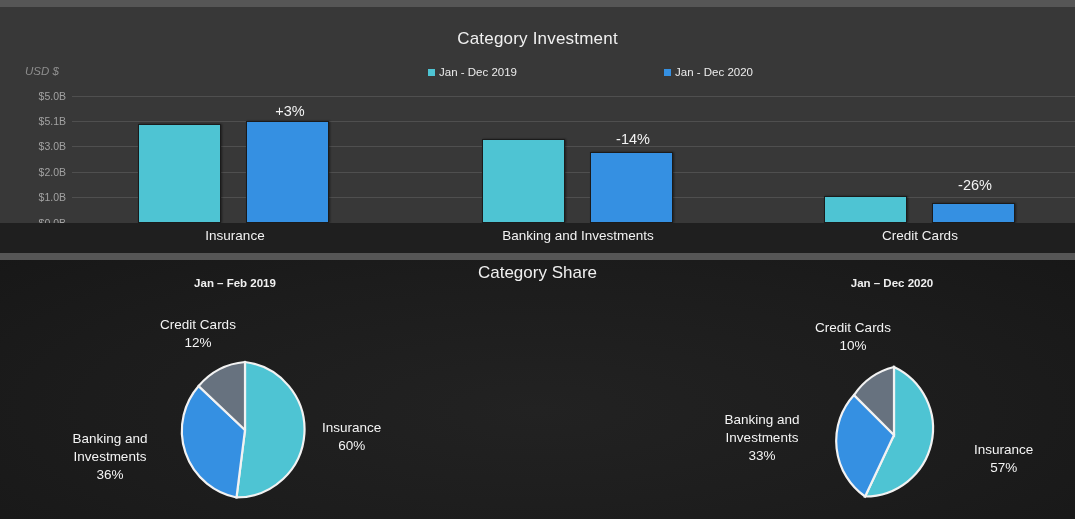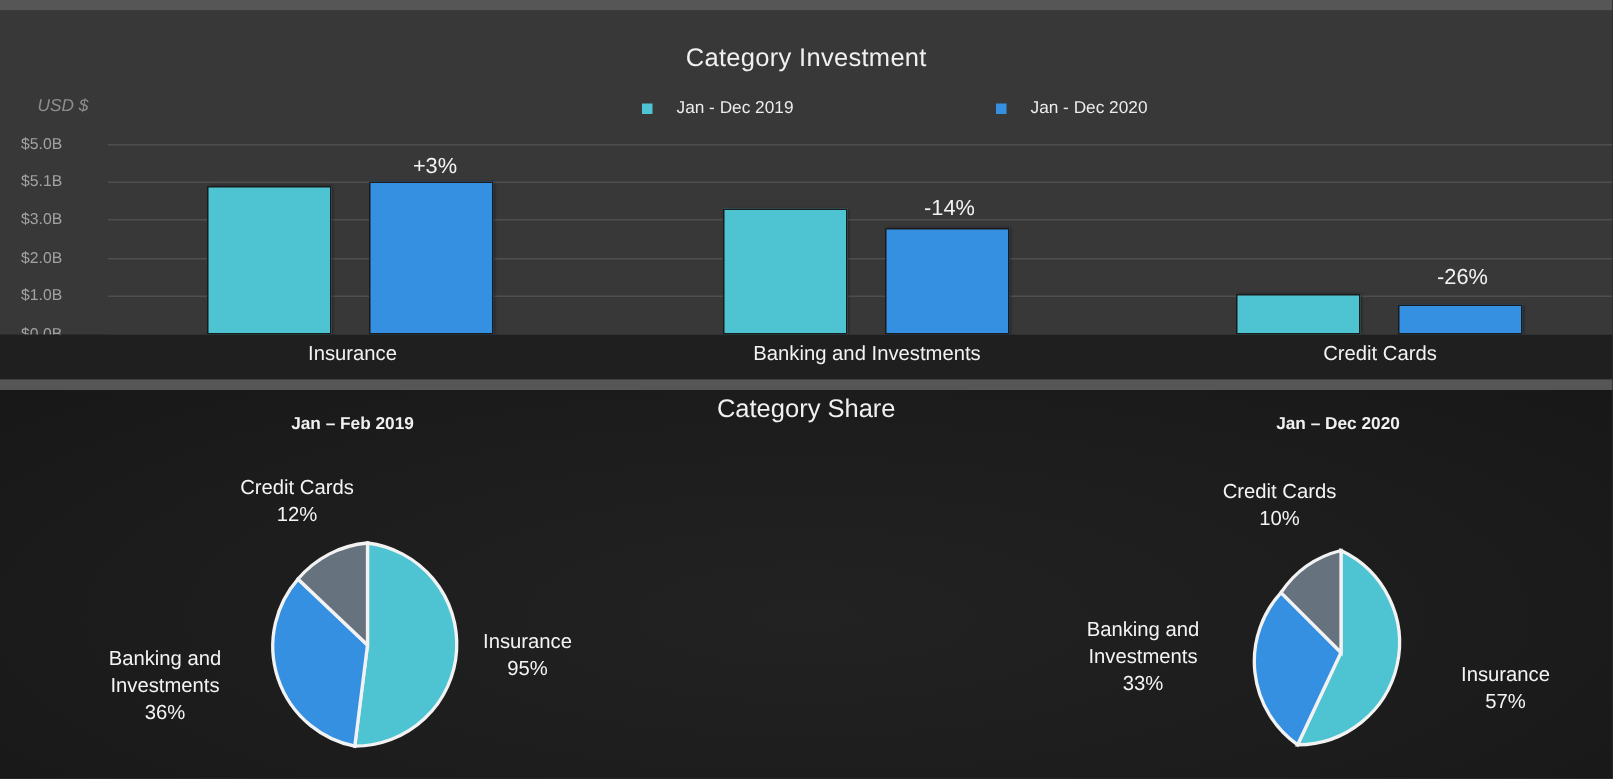--- a/index.html
+++ b/index.html
@@ -46,21 +46,21 @@
     letter-spacing: .2px;
   }
 
   .legend {
     position: absolute;
     top: 59px;
     font-size: 11.5px;
     color: #ececec;
     display: flex;
     align-items: center;
-    gap: 16px;
+    gap: 4px;
     white-space: nowrap;
     padding-left: 24px;
   }
   .legend.l-2019 { left: 404px; }
   .legend.l-2020 { left: 640px; }
   .legend-swatch {
     display: inline-block;
     width: 7px; height: 7px;
   }
   .sw-teal { background: #4ec4d3; }
@@ -71,20 +71,21 @@
     position: absolute;
     left: 25px; top: 58px;
     font-size: 11.5px;
     font-style: italic;
     color: #8e8e8e;
   }
   .ytick {
     position: absolute;
     left: 14px;
     width: 52px;
+    text-align: right;
     font-size: 10.5px;
     color: #a2a2a2;
     transform: translateY(-50%);
   }
   .gridline {
     position: absolute;
     left: 72px;
     width: 1003px;
     height: 1px;
     background: #4f4f4f;
@@ -258,21 +259,21 @@
     </div>
 
     <div class="pie-callout callout-center" style="left:110px; top:170px">
       <span>Banking and</span>
       <span class="pct">Investments</span>
       <span class="pct">36%</span>
     </div>
 
     <div class="pie-callout callout-right" style="left:322px; top:159px">
       <span>Insurance</span>
-      <span class="pct">95%</span>
+      <span class="pct">60%</span>
     </div>
 
     <div class="pie-subtitle" style="left:892px">Jan – Dec 2020</div>
 
     <svg class="pie-svg" style="left:819px; top:100px;" width="150" height="150" viewBox="0 0 150 150">
 
       <path d="M 75 75 L 75 7 A 68 68 0 0 1 46.08 136.52 Z" fill="#4ec4d3" stroke="#f2f2f2" stroke-width="2.2"></path>
 
       <path d="M 75 75 L 46.08 136.52 A 68 68 0 0 1 35.03 35.03 Z" fill="#3590e2" stroke="#f2f2f2" stroke-width="2.2"></path>
 

